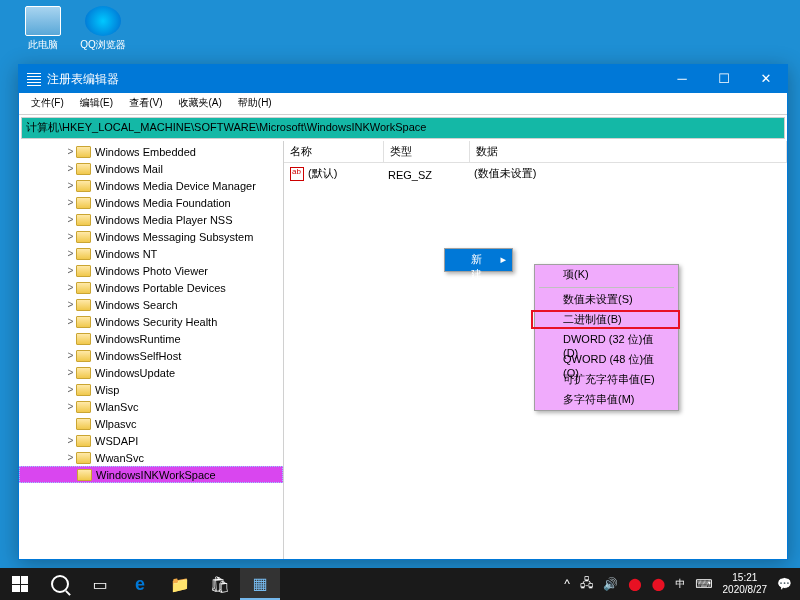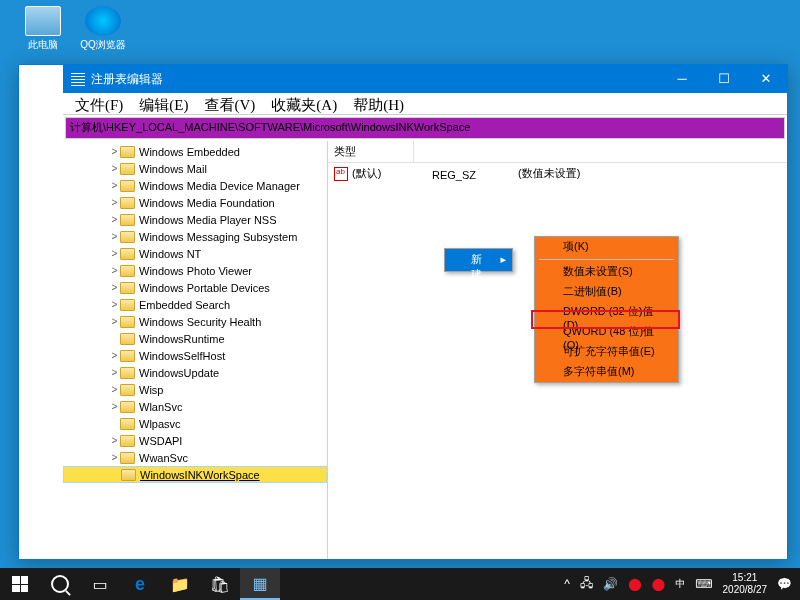--- a/index.html
+++ b/index.html
@@ -14,57 +14,57 @@
 
 
 .top-icon { position: absolute; top: 6px; width: 56px; text-align: center; color: #fff; font-size: 10px; }
 .top-icon .ic { width: 36px; height: 30px; margin: 0 auto 2px; }
 .pc-icon { left: 15px; }
 .pc-icon .ic { background: linear-gradient(#a8d4f0, #5aa8d8); border: 1px solid #fff; border-radius: 2px; }
 .qq-icon { left: 75px; }
 .qq-icon .ic { background: radial-gradient(circle, #00c8ff, #0066cc); border-radius: 50%; }
 
 
-.regedit { position: absolute; top: 64px; left: 18px; width: 770px; height: 496px; background: #fff; border: 1px solid #0078d7; box-shadow: 0 4px 20px rgba(0,0,0,0.3); display: flex; flex-direction: column; padding-left: 44px; }
+.regedit { position: absolute; top: 64px; left: 18px; width: 770px; height: 496px; background: #fff; border: 1px solid #0078d7; box-shadow: 0 4px 20px rgba(0,0,0,0.3); display: flex; flex-direction: column; }
 .titlebar { height: 28px; background: #0078d7; display: flex; align-items: center; padding-left: 8px; color: #fff; font-size: 12px; }
 .titlebar .ticon { width: 14px; height: 14px; margin-right: 6px; background: repeating-linear-gradient(0deg, #fff, #fff 1px, transparent 1px, transparent 3px); }
 .titlebar .title { flex: 1; }
 .winbtns { display: flex; }
 .winbtn { width: 42px; height: 28px; line-height: 28px; text-align: center; color: #fff; font-size: 13px; cursor: pointer; }
 
 .menubar { height: 22px; background: #fff; border-bottom: 1px solid #d0d0d0; display: flex; padding-left: 4px; }
-.menubar span { padding: 3px 8px; font-size: 15px; cursor: pointer; font-family: Liberation Serif, serif; }
-
-.pathbar { height: 22px; border: 1px solid #d0d0d0; margin: 2px; padding: 2px 4px; font-size: 11px; background: #a21caf; }
+.menubar span { padding: 3px 8px; font-size: 10px; cursor: pointer; }
+
+.pathbar { height: 22px; border: 1px solid #d0d0d0; margin: 2px; padding: 2px 4px; font-size: 11px; background: #14b8a6; }
 
 .body { flex: 1; display: flex; overflow: hidden; }
 .tree { width: 265px; border-right: 1px solid #d0d0d0; overflow-y: auto; overflow-x: hidden; font-size: 11px; padding-top: 2px; }
 .tree-item { display: flex; align-items: center; height: 17px; padding-left: 32px; white-space: nowrap; cursor: pointer; }
-.tree-item.selected { background: #fde047; border: 1px dotted #99d1ff; text-decoration: underline; }
+.tree-item.selected { background: #d946ef; border: 1px dotted #99d1ff; }
 .tree-item .exp { width: 11px; font-size: 10px; color: #666; text-align: center; margin-left: -14px; }
 .tree-item .fold { width: 15px; height: 12px; background: linear-gradient(#ffe9a8, #f0c84c); border: 1px solid #caa532; border-radius: 1px; margin-right: 4px; flex-shrink: 0; }
 .tree-item.level2 { padding-left: 60px; }
 
 .values { flex: 1; display: flex; flex-direction: column; }
 .val-head { display: flex; height: 22px; border-bottom: 1px solid #e0e0e0; font-size: 11px; }
 .val-head .col { padding: 3px 6px; border-right: 1px solid #e0e0e0; }
 .col-name { width: 100px; }
 .col-type { width: 86px; }
 .col-data { flex: 1; }
 .val-row { display: flex; height: 18px; font-size: 11px; align-items: flex-end; }
 .val-row .vicon { width: 14px; height: 14px; margin: 0 4px 0 6px; background: #fff; border: 1px solid #c00; position: relative; }
 .val-row .vicon::after { content: "ab"; position: absolute; font-size: 8px; color: #c00; left: 1px; top: -1px; }
 
 
 .ctx1 { position: absolute; top: 248px; left: 444px; width: 69px; background: #f0f0f0; border: 1px solid #a0a0a0; box-shadow: 2px 2px 4px rgba(0,0,0,0.3); z-index: 10; }
 .ctx1-item { height: 22px; padding: 3px 20px 3px 26px; font-size: 11px; position: relative; cursor: pointer; }
 .ctx1-item.hover { background: #0078d7; color: #fff; }
 .ctx1-item .arr { position: absolute; right: 6px; top: 4px; }
 
-.ctx2 { position: absolute; top: 236px; left: 534px; width: 145px; background: #f97316; border: 1px solid #a0a0a0; box-shadow: 2px 2px 4px rgba(0,0,0,0.3); z-index: 11; }
+.ctx2 { position: absolute; top: 264px; left: 534px; width: 145px; background: #f0abfc; border: 1px solid #a0a0a0; box-shadow: 2px 2px 4px rgba(0,0,0,0.3); z-index: 11; }
 .ctx2-item { height: 20px; padding: 2px 10px 2px 28px; font-size: 11px; cursor: pointer; }
 .ctx2 .sep { height: 1px; background: #c0c0c0; margin: 2px 4px; }
 .highlight-box { position: absolute; border: 2px solid #e81123; pointer-events: none; z-index: 12; }
 
 
 .taskbar { position: absolute; bottom: 0; left: 0; right: 0; height: 32px; background: #1a1a1a; display: flex; align-items: center; }
 .tb-btn { width: 40px; height: 32px; display: flex; align-items: center; justify-content: center; cursor: pointer; color: #fff; }
 .tb-btn.active { background: #333; border-bottom: 2px solid #76b9ed; }
 .tb-btn.start { background: #1a1a1a; }
 .start-ico { width: 16px; height: 16px; display: grid; grid-template: 1fr 1fr / 1fr 1fr; gap: 1px; }
@@ -164,21 +164,21 @@
           <span>Windows Photo Viewer</span>
         </div>
         <div class="tree-item level2">
           <span class="exp">&gt;</span>
           <span class="fold"></span>
           <span>Windows Portable Devices</span>
         </div>
         <div class="tree-item level2">
           <span class="exp">&gt;</span>
           <span class="fold"></span>
-          <span>Embedded Search</span>
+          <span>Windows Search</span>
         </div>
         <div class="tree-item level2">
           <span class="exp">&gt;</span>
           <span class="fold"></span>
           <span>Windows Security Health</span>
         </div>
         <div class="tree-item level2">
           <span class="exp"></span>
           <span class="fold"></span>
           <span>WindowsRuntime</span>
@@ -220,21 +220,23 @@
         </div>
         <div class="tree-item level2 selected">
           <span class="exp"></span>
           <span class="fold"></span>
           <span>WindowsINKWorkSpace</span>
         </div>
       </div>
 
     <div class="values">
       <div class="val-head">
+        <div class="col col-name">名称</div>
         <div class="col col-type">类型</div>
+        <div class="col col-data">数据</div>
       </div>
       <div class="val-row">
         <div class="vicon"></div>
         <div class="col-name" style="width:80px">(默认)</div>
         <div class="col-type">REG_SZ</div>
         <div class="col-data">(数值未设置)</div>
       </div>
     </div>
   </div>
 </div>

